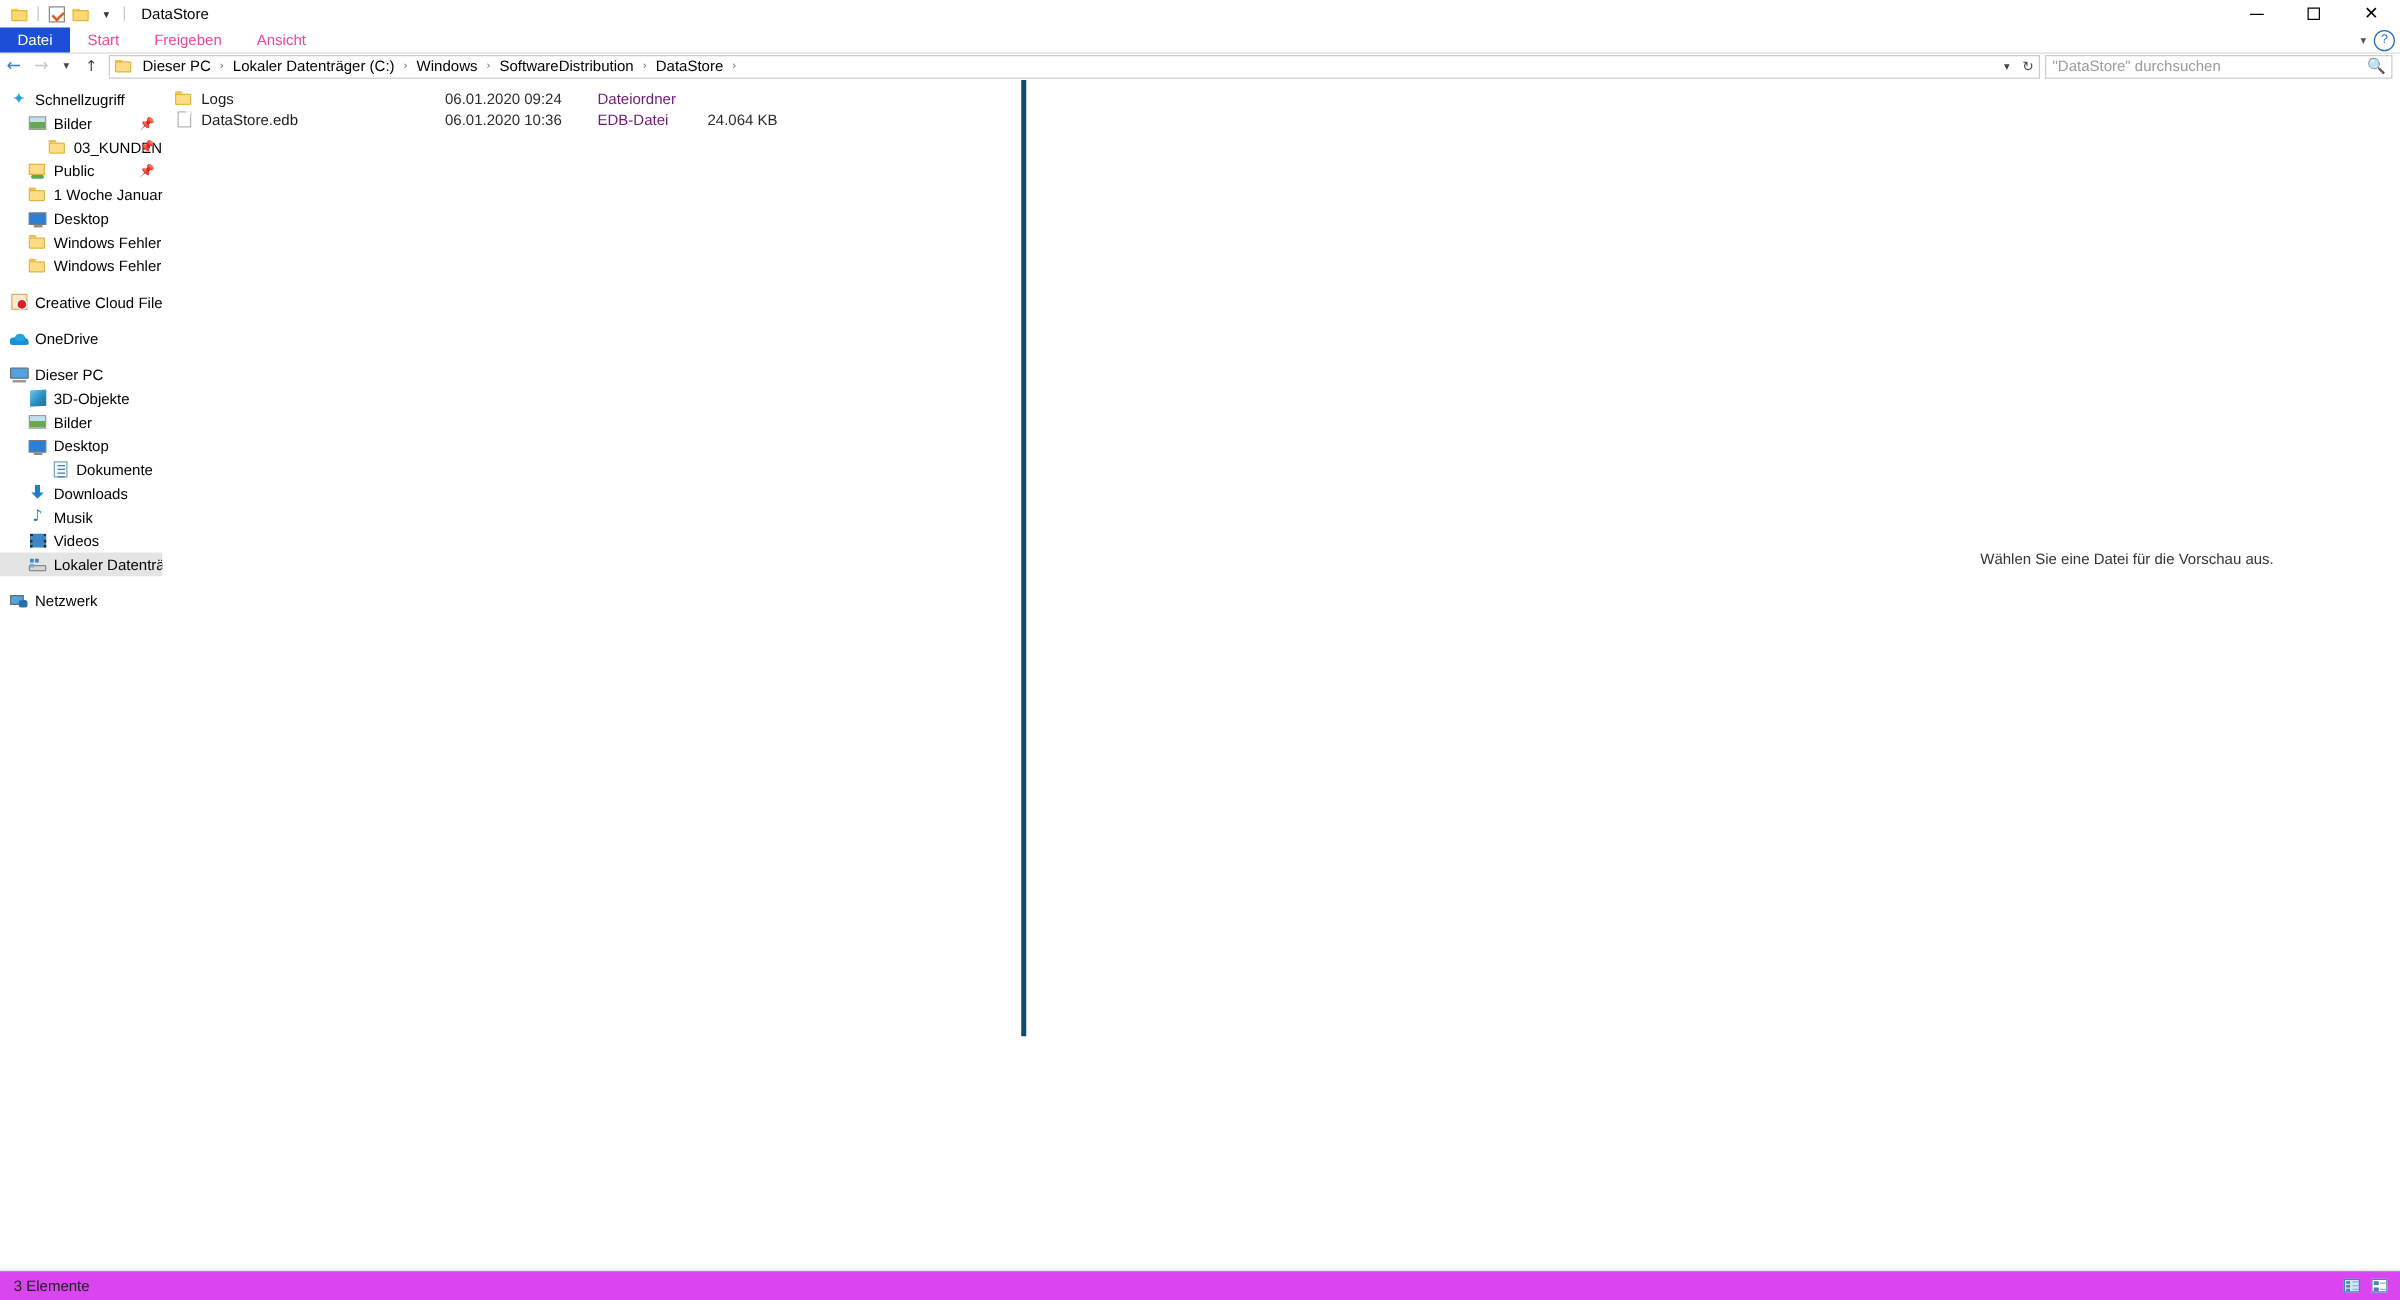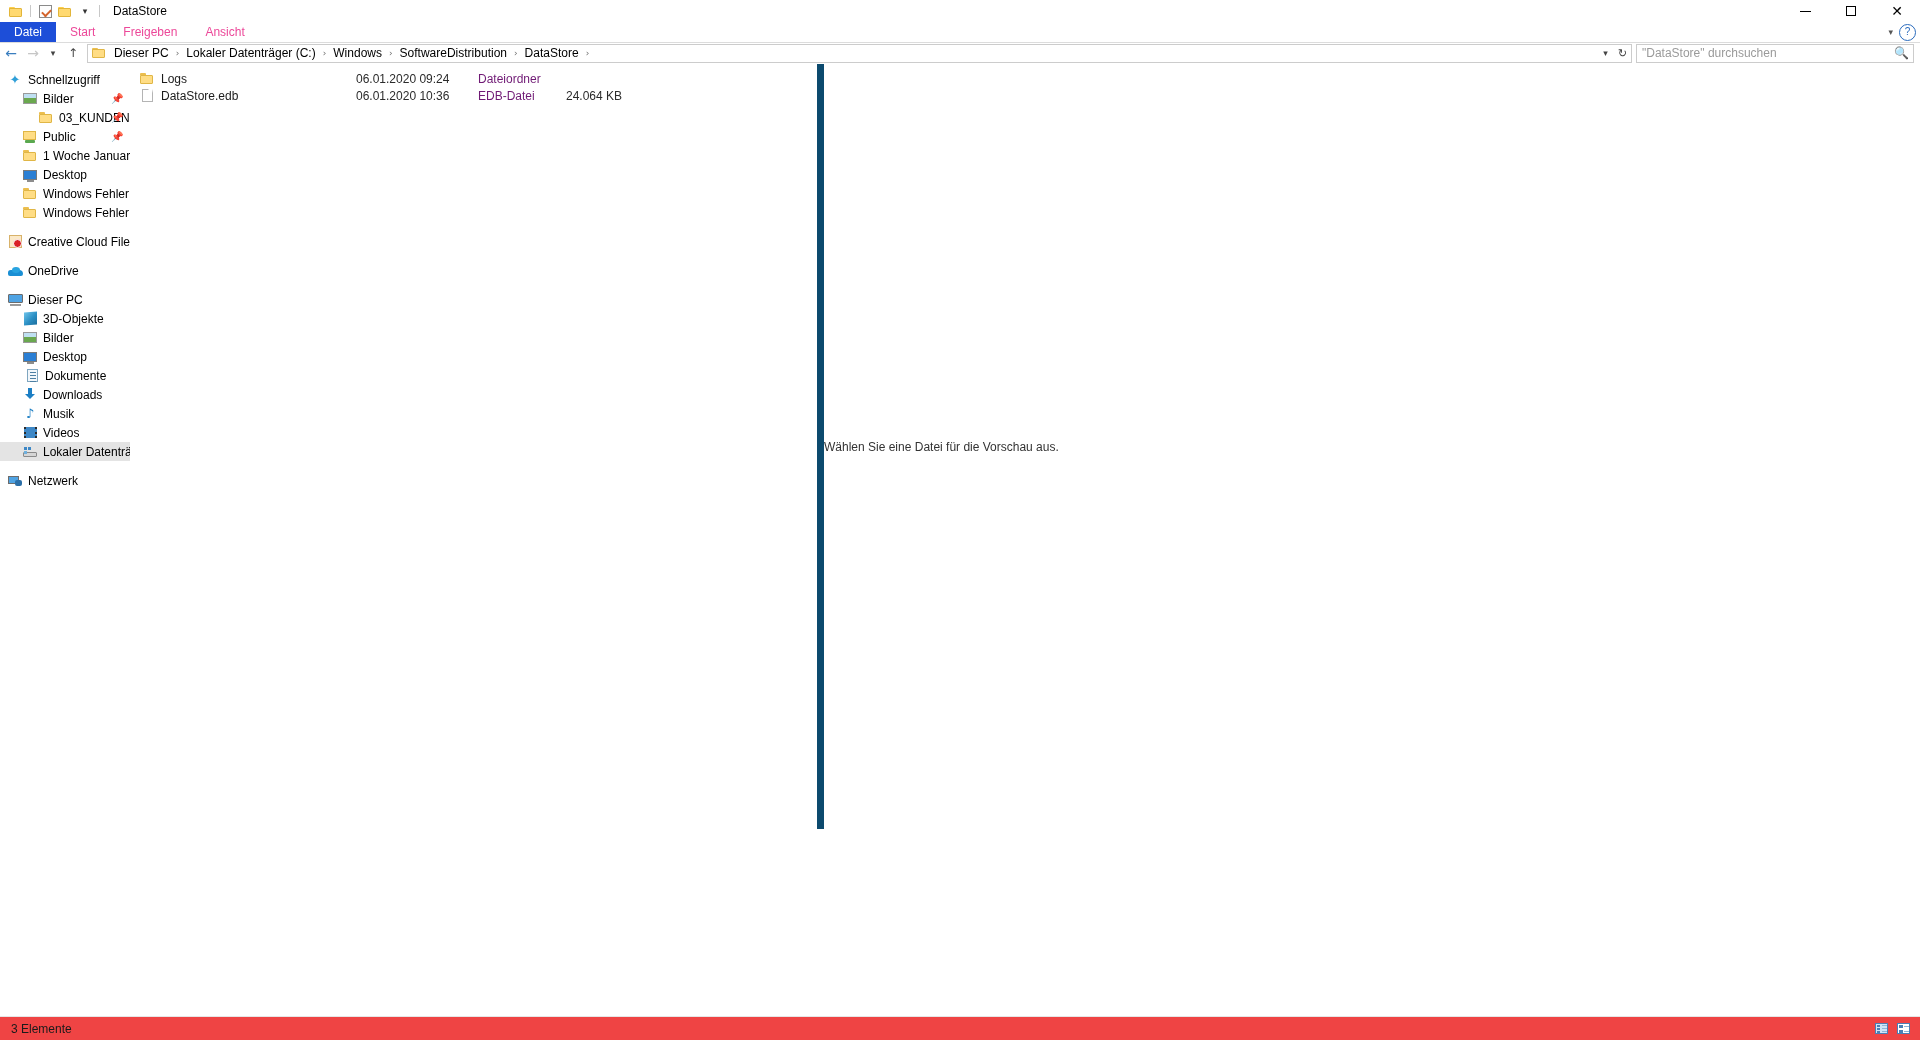--- a/index.html
+++ b/index.html
@@ -503,39 +503,39 @@
     border-top: 4px solid #ffffff;
     border-right: 1px solid #b4b4b4;
   }
 
   
   .preview {
     position: absolute;
     left: 817px; top: 64px;
     width: 1002px;
     height: 765px;
-    border-left: 7px solid #0c4a6e;
-    box-sizing: border-box;
-    display: flex;
-    align-items: center;
-    justify-content: flex-start;
+    border-left: 4px solid #0c4a6e;
+    box-sizing: border-box;
+    display: flex;
+    align-items: center;
+    justify-content: flex-end;
   }
   .preview-text {
     font-size: 12px;
     color: #333333;
   }
 
   
   .statusbar {
     position: absolute;
     left: 0; bottom: 0;
     width: 1920px;
     height: 23px;
     border-top: 1px solid #e6e6e6;
-    background: #ef4444;
+    background: #d946ef;
     display: flex;
     align-items: center;
   }
   .status-text {
     font-size: 12px;
     color: #1b1b1b;
     margin-left: 11px;
   }
   .view-btns {
     position: absolute;
@@ -754,21 +754,21 @@
           <span class="ic-pics"></span>
         </span>
       <span class="nav-lbl">Bilder</span>
     </div>
     <div class="nav-item" style="padding-left:22px">
       <span class="nav-ico">
           <span class="ic-desktop"></span>
         </span>
       <span class="nav-lbl">Desktop</span>
     </div>
-    <div class="nav-item" style="padding-left:24px">
+    <div class="nav-item" style="padding-left:40px">
       <span class="nav-ico">
           <span class="ic-doc"></span>
         </span>
       <span class="nav-lbl">Dokumente</span>
     </div>
     <div class="nav-item" style="padding-left:22px">
       <span class="nav-ico">
           <span class="ic-dl"></span>
         </span>
       <span class="nav-lbl">Downloads</span>

